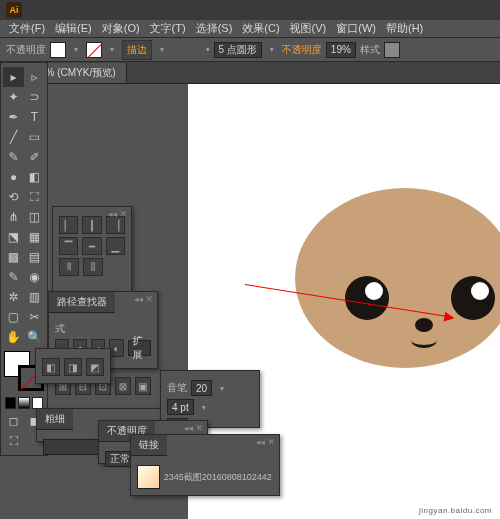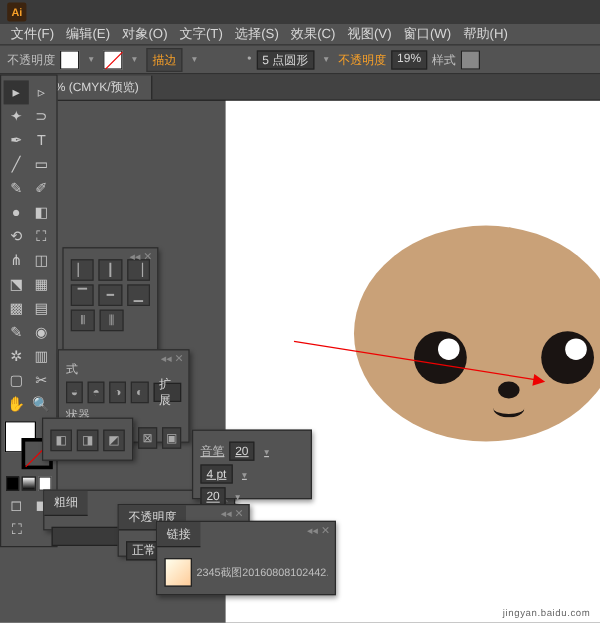--- a/index.html
+++ b/index.html
@@ -52,21 +52,21 @@
 .panel-tab { background: #424242; padding: 3px 8px; font-size: 10px; color: #d7d7d7; display: inline-block; border-bottom: 1px solid #222; }
 .panel-close { position:absolute; right:4px; top:2px; font-size:9px; color:#888; cursor:pointer; }
 .panel-body { padding: 6px; }
 .panel-row { display:flex; align-items:center; gap:4px; margin:3px 0; }
 .icon-btn { width:20px; height:18px; background:#424242; border:1px solid #2a2a2a; display:flex; align-items:center; justify-content:center; color:#aaa; font-size:10px; }
 
 .p-align { left: 52px; top: 206px; width: 80px; height: 98px; }
 .p-pathfinder { left: 48px; top: 291px; width: 110px; height: 78px; }
 .p-shape { left: 35px; top: 348px; width: 76px; height: 36px; }
 .p-stroke { left: 36px; top: 408px; width: 160px; height: 34px; }
-.p-stroke2 { left: 160px; top: 358px; width: 100px; height: 58px; text-decoration: underline; }
+.p-stroke2 { left: 160px; top: 370px; width: 100px; height: 58px; }
 .p-transparency { left: 98px; top: 420px; width: 110px; height: 44px; }
 .p-links { left: 130px; top: 434px; width: 150px; height: 62px; }
 
 .thumb { width:24px; height:24px; background:linear-gradient(135deg,#ffe,#fc9); border:1px solid #222; display:inline-block; vertical-align:middle; }
 .watermark { position:absolute; right:8px; bottom:4px; font-size:11px; color:#888; z-index:50; letter-spacing:0.5px; }
 .watermark .bai { color:#aaa; font-weight:bold; }
 .jingyan { font-size:8px; color:#666; text-align:right; }
 </style>
 </head>
 <body>
@@ -212,20 +212,21 @@
         <div class="icon-btn">▁</div>
       </div>
     <div class="panel-row">
         <div class="icon-btn">⫴</div>
         <div class="icon-btn">⫼</div>
       </div>
   </div>
 </div>
 
 <div class="panel p-pathfinder">
+  <div class="panel-tab">路径查找器</div>
   <span class="panel-close">◂◂ ✕</span>
   <div class="panel-body">
     <div class="panel-row">
       <span>式</span>
     </div>
     <div class="panel-row">
       <div class="icon-btn">◒</div>
       <div class="icon-btn">◓</div>
       <div class="icon-btn">◑</div>
       <div class="icon-btn">◐</div>

